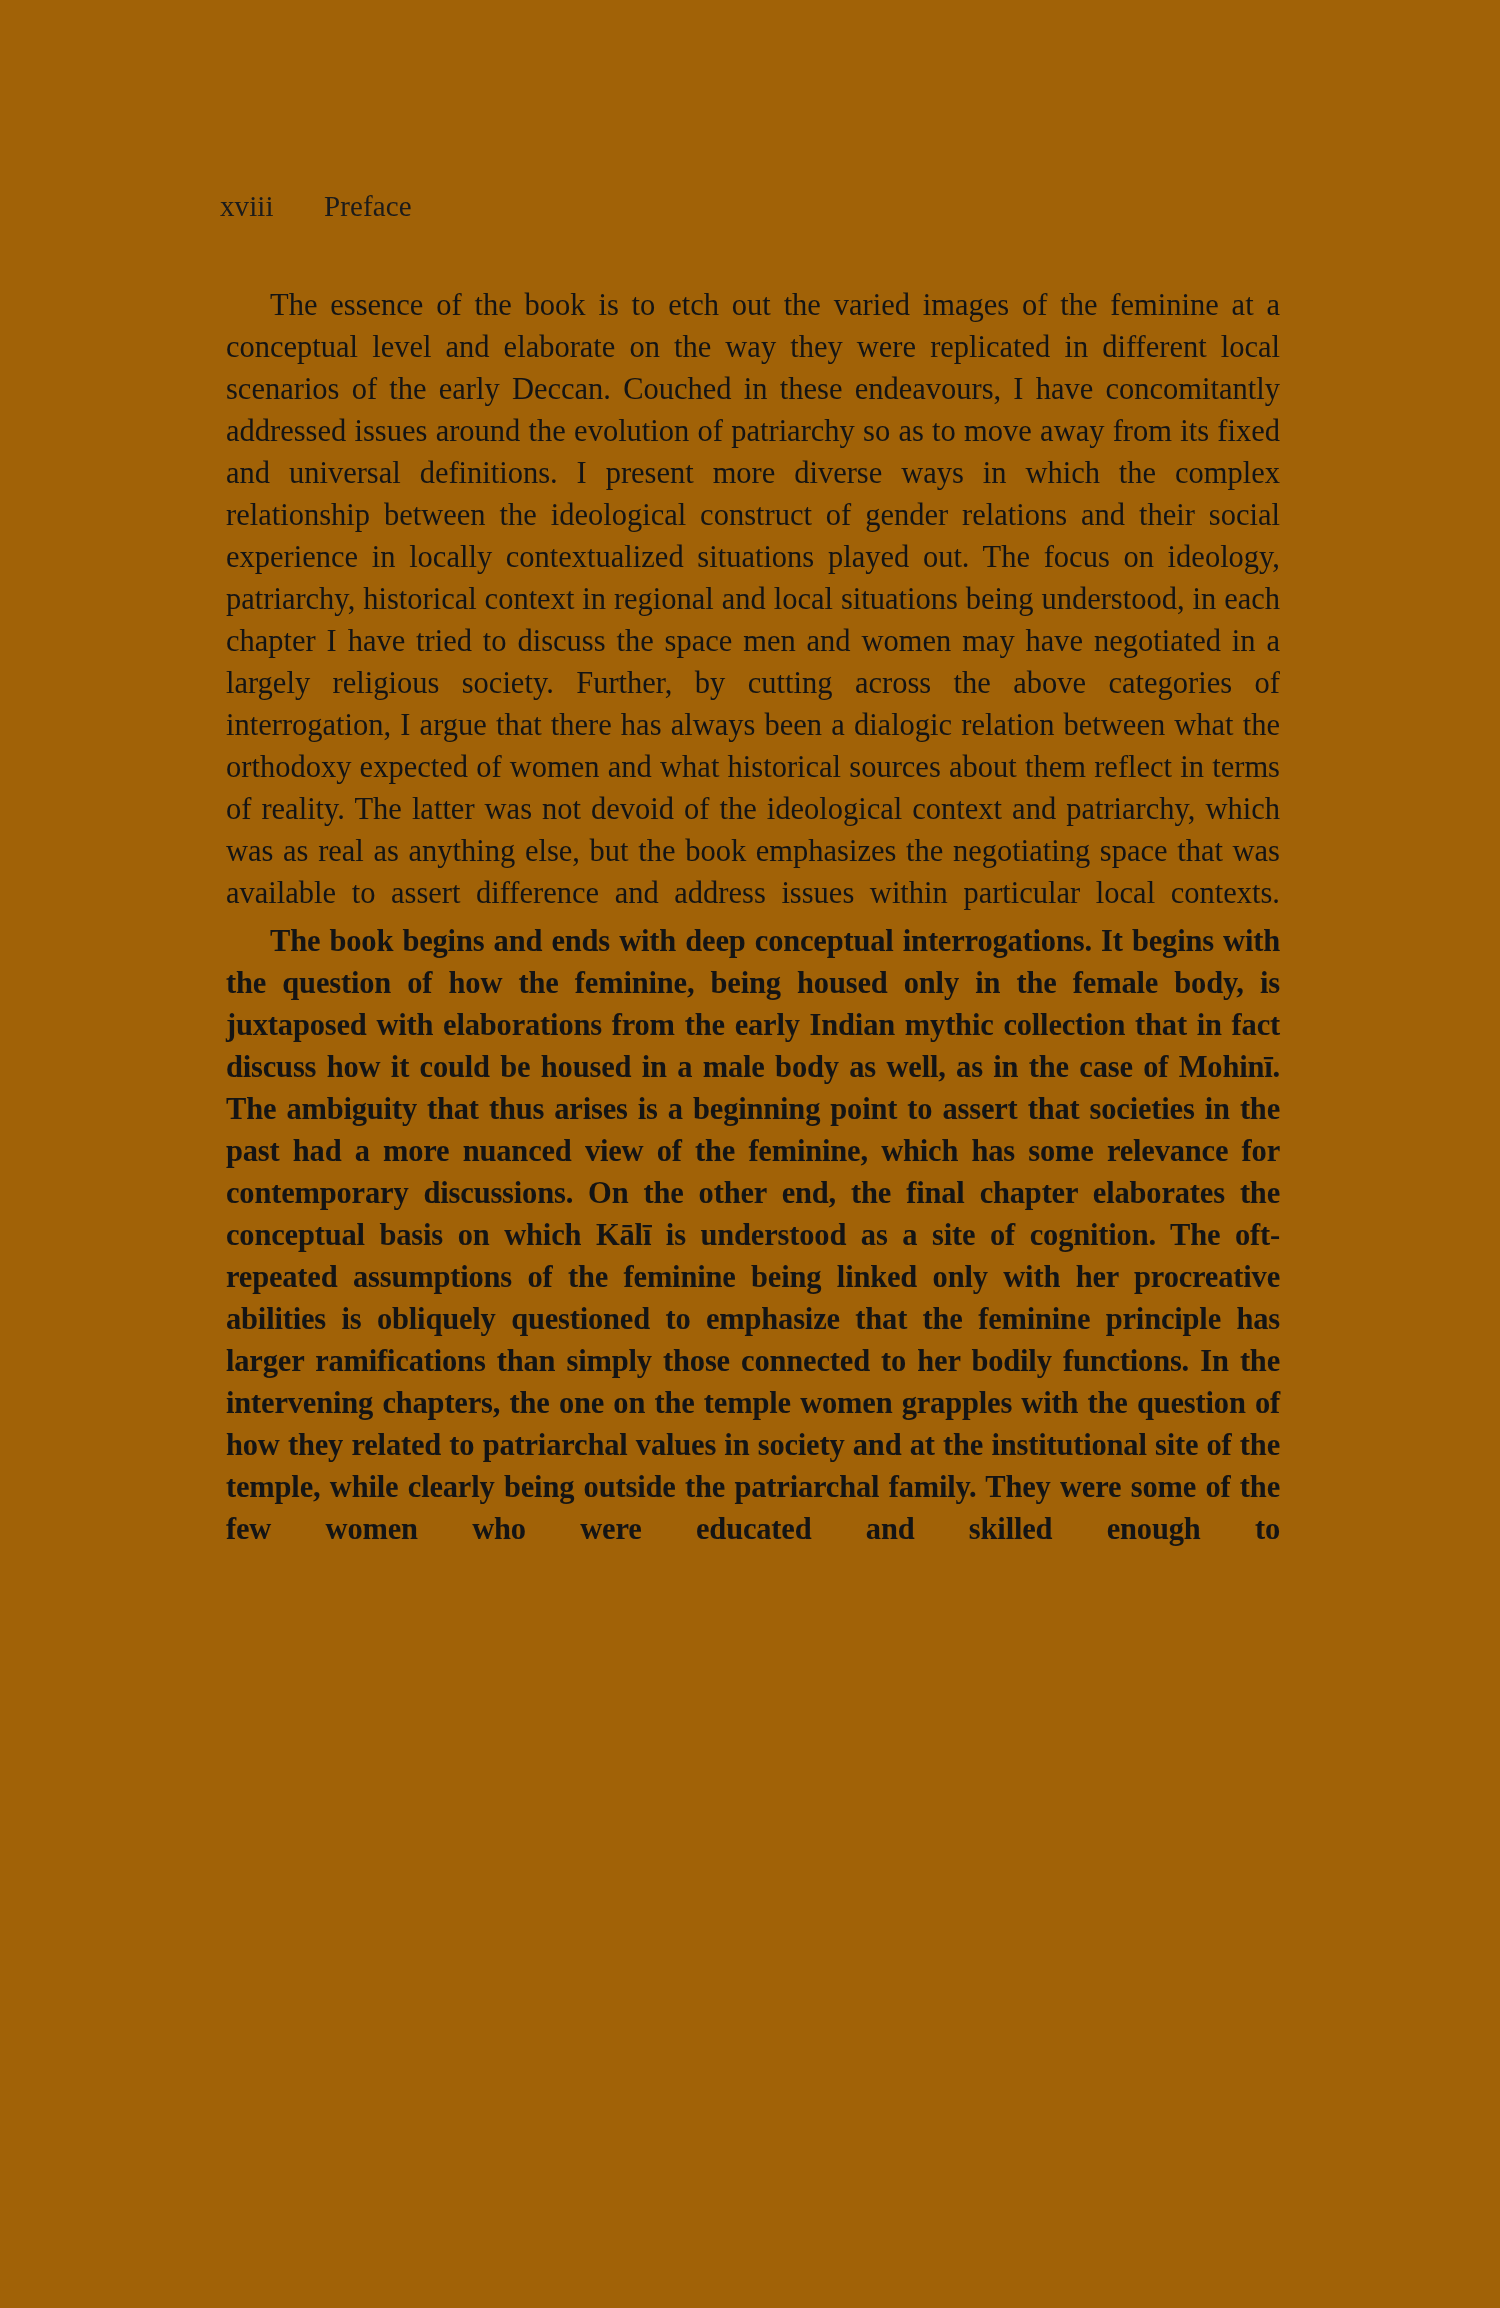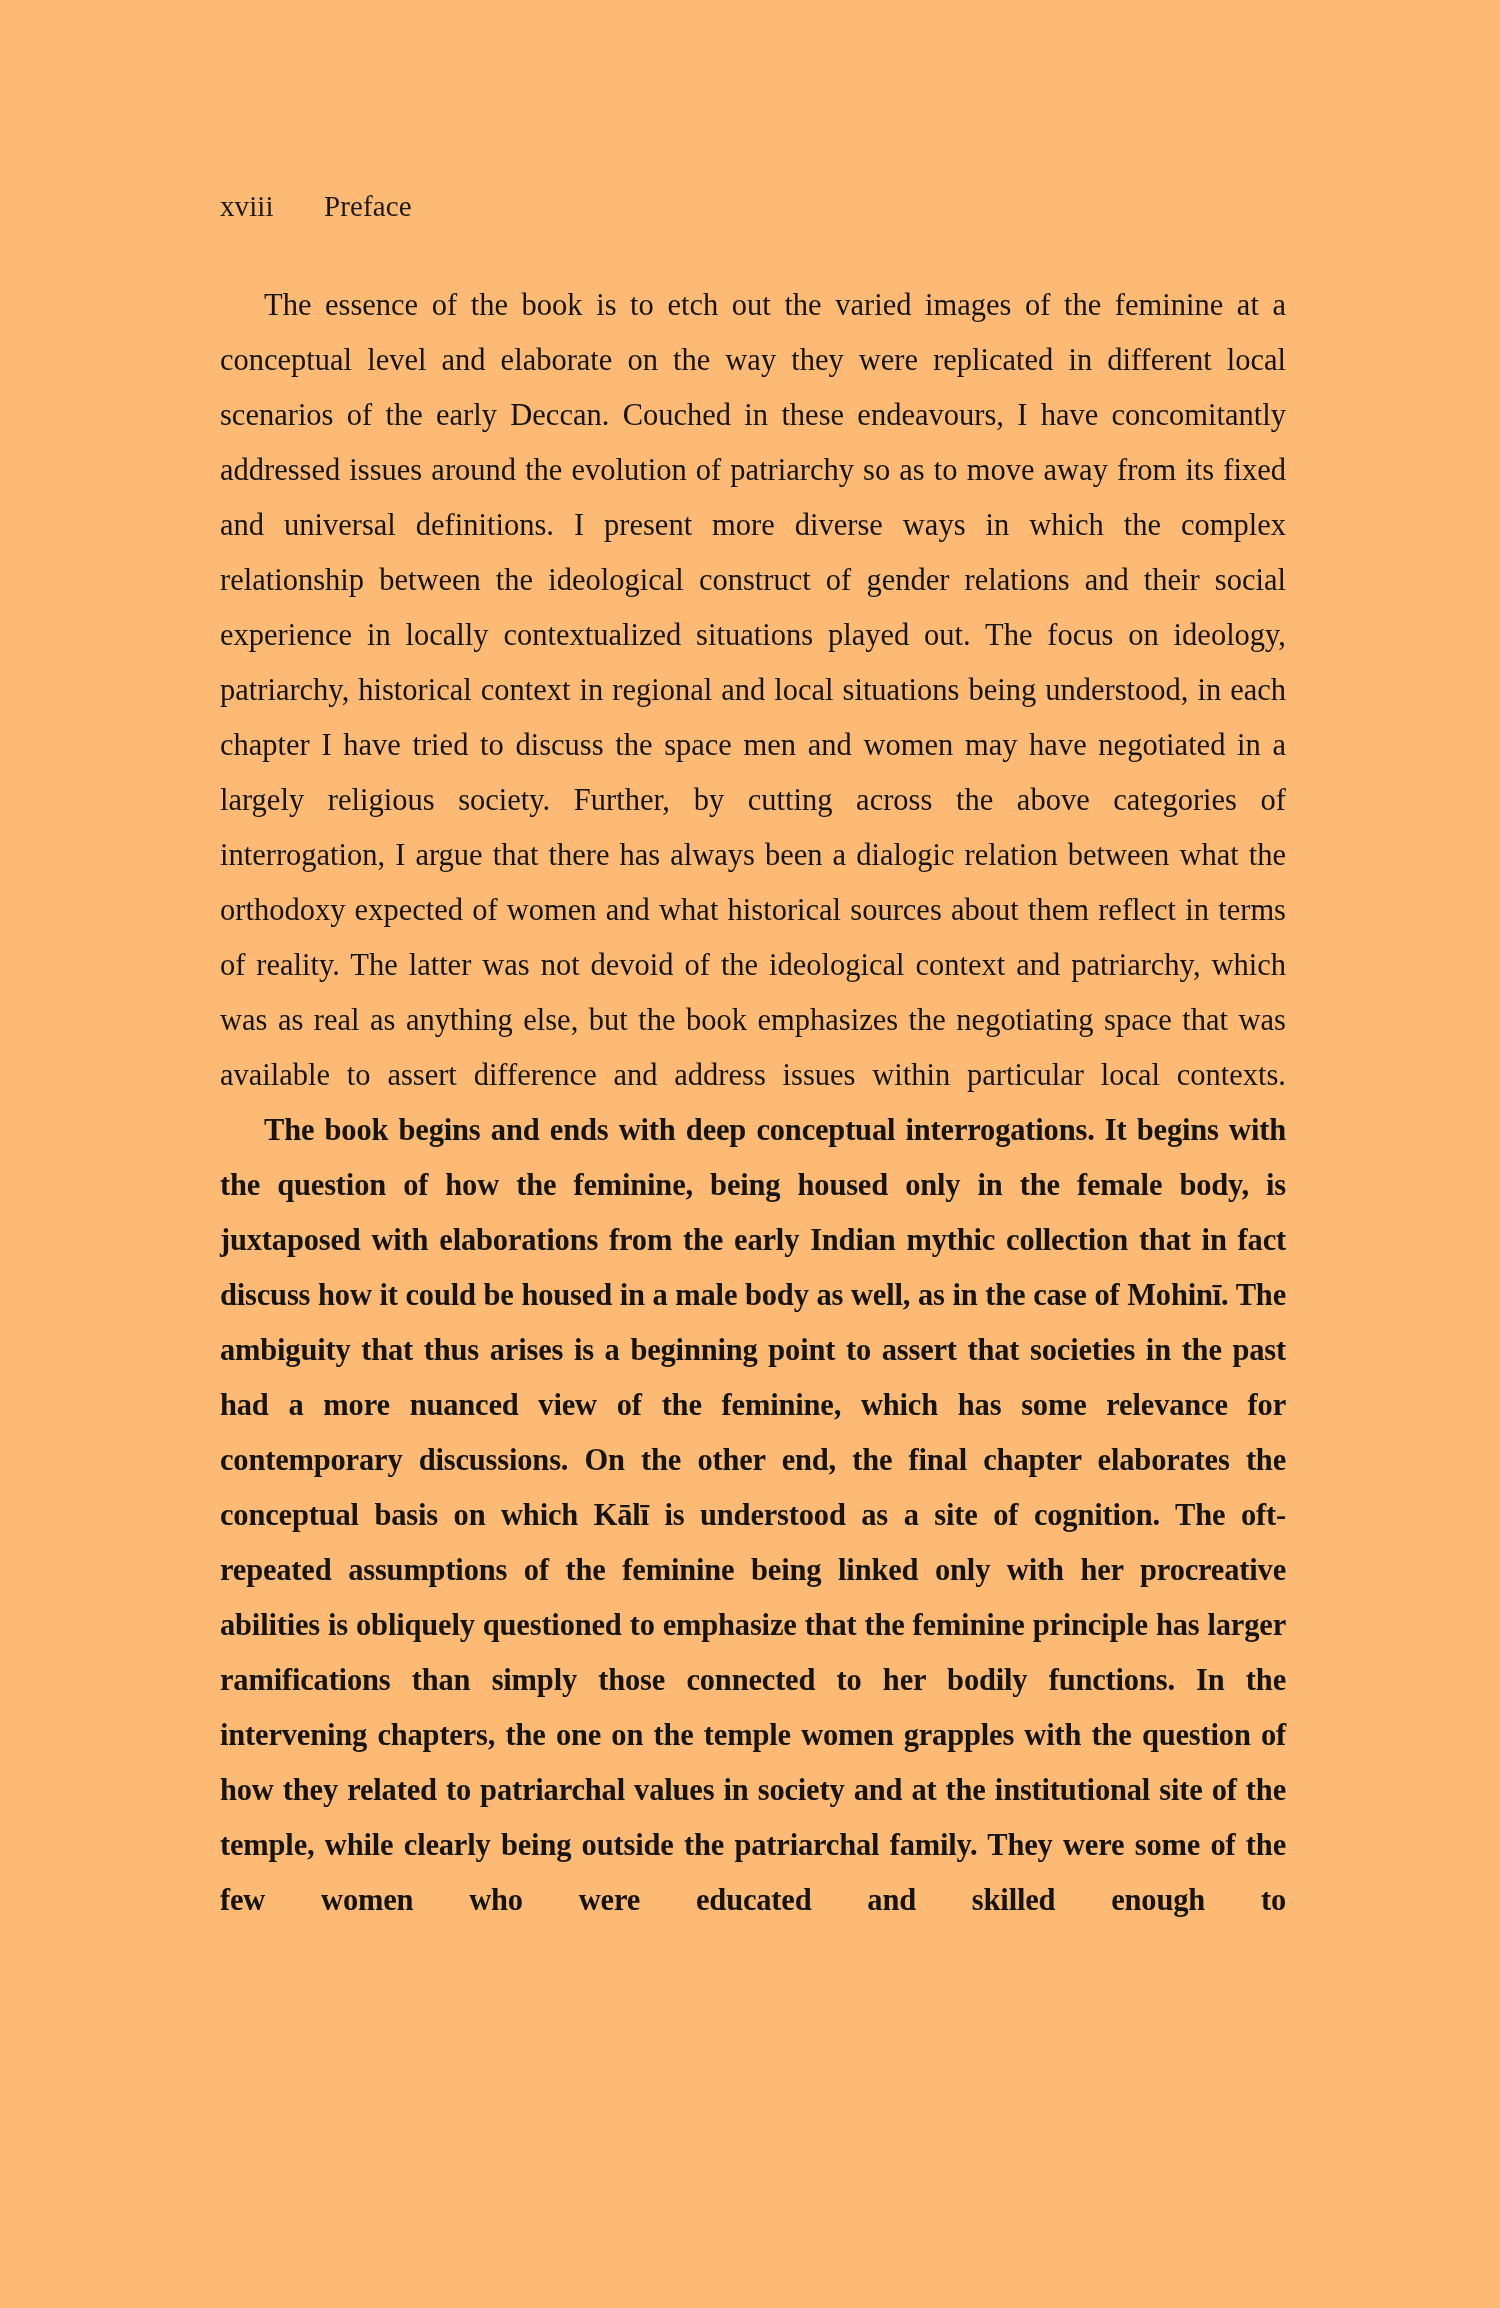--- a/index.html
+++ b/index.html
@@ -13,21 +13,21 @@
     position: relative;
     font-family: "Liberation Serif", "DejaVu Serif", serif;
     color: #1a1a1a;
     overflow: hidden;
   }
 
   
   .page {
     position: absolute;
     inset: 0;
-    background: #fdba74;
+    background: #a16207;
   }
 
   
   .running-head {
     position: absolute;
     left: 220px;
     top: 192px;
     width: 1066px;
     font-size: 29px;
     line-height: 1.0;
@@ -45,23 +45,23 @@
 
   
   .text-column {
     position: absolute;
     left: 220px;
     top: 278px;
     width: 1066px;
   }
 
   .para {
-    margin: 0;
+    margin: 6px;
     font-size: 30.5px;
-    line-height: 55px;
+    line-height: 42px;
     text-align: justify;
     text-justify: inter-word;
     text-indent: 44px;
     color: #141414;
     hyphens: none;
     -webkit-hyphens: none;
   }
 
   
   .para.justify-last {

